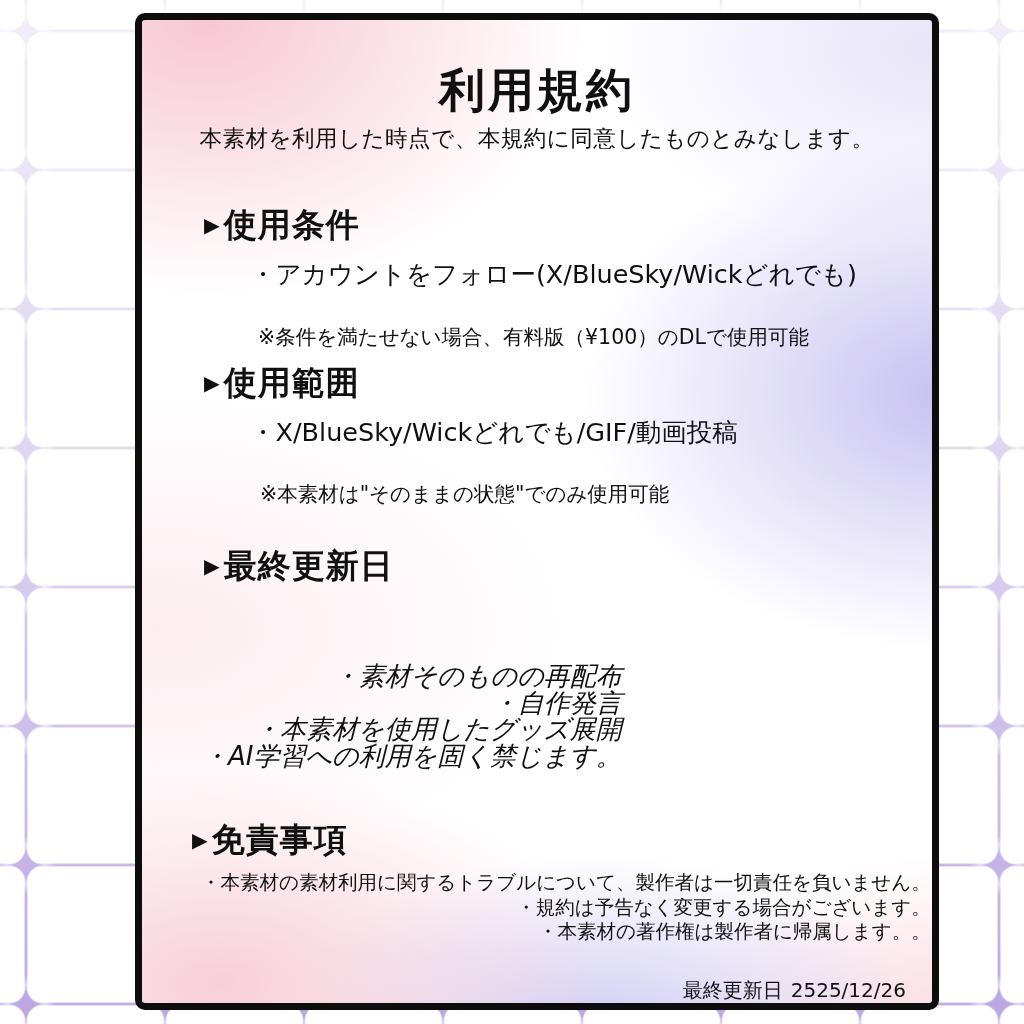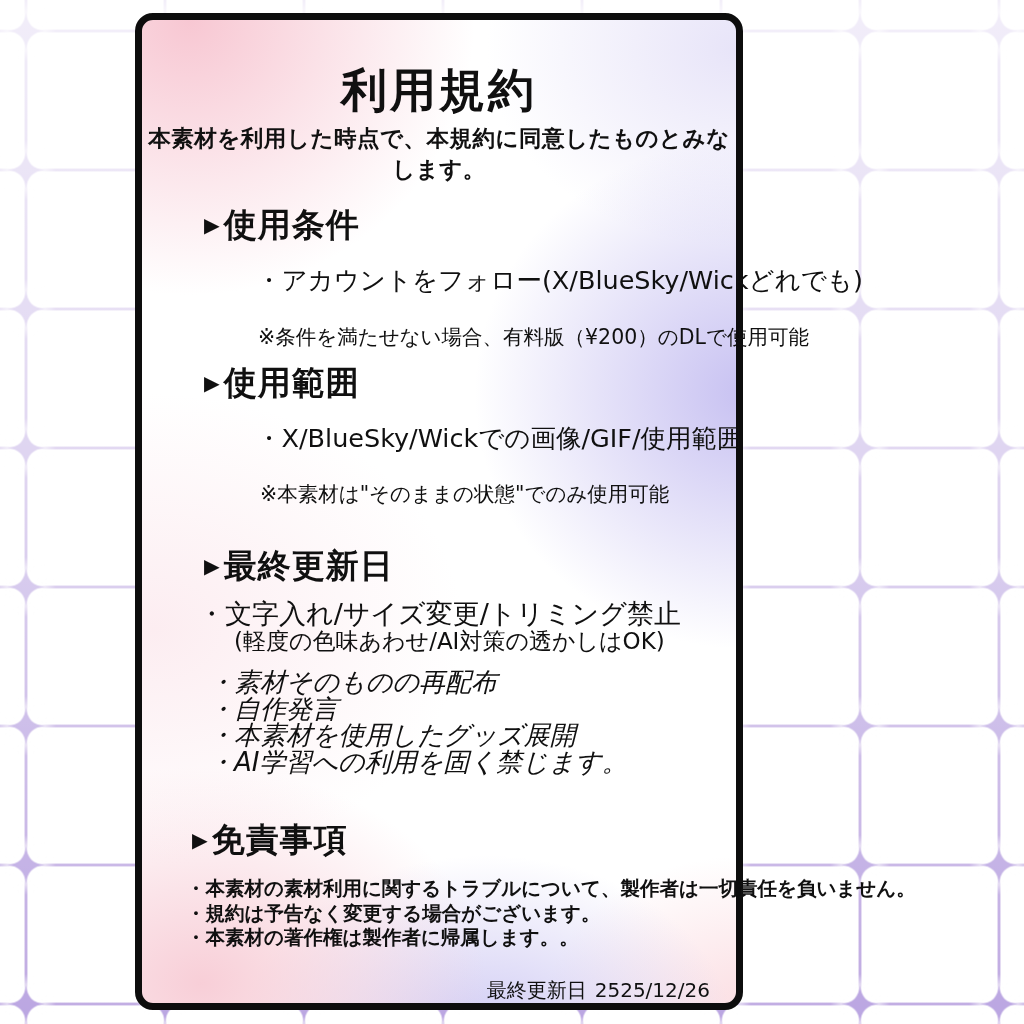--- a/index.html
+++ b/index.html
@@ -22,25 +22,25 @@
     inset: 0;
     z-index: 0;
   }
   .bg-layer svg { display: block; }
 
   
   .card {
     position: absolute;
     left: 135px;
     top: 13px;
-    width: 608px;
+    width: 804px;
     height: 997px;
     box-sizing: border-box;
     border: 7px solid #0d0d0d;
-    border-radius: 18px;
+    border-radius: 10px;
     z-index: 1;
     background:
       radial-gradient(48% 28% at 8% 0%,   rgba(247,196,208,0.95) 0%, rgba(247,196,208,0) 100%),
       radial-gradient(46% 26% at 102% 38%, rgba(185,177,238,0.80) 0%, rgba(185,177,238,0) 100%),
       radial-gradient(42% 20% at 100% 3%,  rgba(212,206,243,0.55) 0%, rgba(212,206,243,0) 100%),
       radial-gradient(52% 24% at 2% 62%,   rgba(250,222,229,0.55) 0%, rgba(250,222,229,0) 100%),
       radial-gradient(48% 22% at 10% 98%,  rgba(247,201,211,0.90) 0%, rgba(247,201,211,0) 100%),
       radial-gradient(42% 19% at 58% 104%, rgba(197,191,241,0.85) 0%, rgba(197,191,241,0) 100%),
       radial-gradient(34% 15% at 102% 100%,rgba(250,212,218,0.75) 0%, rgba(250,212,218,0) 100%),
       #ffffff;
@@ -54,63 +54,64 @@
     text-align: center;
     font-size: 46px;
     font-weight: 900;
     letter-spacing: 3px;
   }
   .doc-subtitle {
     top: 103px;
     left: 0; right: 0;
     text-align: center;
     font-size: 22.5px;
-    font-weight: 700;
+    font-weight: 400;
     letter-spacing: 0.5px;
   }
 
   .sec-heading {
     font-size: 33px;
     font-weight: 900;
     letter-spacing: 1px;
     white-space: nowrap;
   }
   .sec-heading .marker {
     font-size: 0.62em;
     margin-right: 3px;
     position: relative;
     top: -4px;
     display: inline-block;
   }
 
   ul.plain {
     list-style: none;
-    margin: 10px;
+    margin: 4px;
     padding: 0;
     white-space: nowrap;
+    text-align: right;
   }
 
   .items-lg { font-size: 25.5px; font-weight: 500; line-height: 33px; }
   .note     { font-size: 20.5px; font-weight: 500; white-space: nowrap; }
 
   .h-conditions { left: 62px;  top: 183px; }
   .l-conditions { left: 104px; top: 234px; }
   .n-conditions { left: 116px; top: 303px; }
 
   .h-scope { left: 62px;  top: 341px; }
   .l-scope { left: 104px; top: 392px; }
   .n-scope { left: 118px; top: 460px; }
 
   .h-prohibited  { left: 62px; top: 524px; }
   .lead-item     { left: 56px; top: 576px; font-size: 27px; font-weight: 500; white-space: nowrap; }
   .lead-note     { left: 92px; top: 606px; font-size: 23px; font-weight: 500; white-space: nowrap; }
   .l-prohibited  { left: 56px; top: 639px; font-size: 26px; font-weight: 500; line-height: 26.5px; font-style: italic; }
 
   .h-disclaimer { left: 50px; top: 798px; }
-  .l-disclaimer { left: 34px; top: 847px; font-size: 19.5px; font-weight: 700; line-height: 24.5px; }
+  .l-disclaimer { left: 55px; top: 847px; font-size: 19.5px; font-weight: 400; line-height: 24.5px; }
 
   .doc-footer {
     right: 26px;
     top: 957px;
     font-size: 20px;
     font-weight: 500;
     white-space: nowrap;
   }
   .doc-footer span + span { margin-left: 8px; }
 </style>
@@ -146,37 +147,33 @@
 
   <div class="abs doc-title">利用規約</div>
   <div class="abs doc-subtitle">本素材を利用した時点で、本規約に同意したものとみなします。</div>
 
   <div class="abs sec-heading h-conditions">
     <span class="marker">▶</span><span>使用条件</span>
   </div>
   <ul class="abs plain items-lg l-conditions">
     <li><span>・</span><span>アカウントをフォロー(X/BlueSky/Wickどれでも)</span></li>
   </ul>
-  <div class="abs note n-conditions">※条件を満たせない場合、有料版（¥200）のDLで使用可能</div>
+  <div class="abs note n-conditions">※条件を満たせない場合、有料版（¥100）のDLで使用可能</div>
 
   <div class="abs sec-heading h-scope">
     <span class="marker">▶</span><span>使用範囲</span>
   </div>
   <ul class="abs plain items-lg l-scope">
-    <li><span>・</span><span>X/BlueSky/Wickでの画像/GIF/使用範囲</span></li>
+    <li><span>・</span><span>X/BlueSky/Wickどれでも/GIF/動画投稿</span></li>
   </ul>
   <div class="abs note n-scope">※本素材は"そのままの状態"でのみ使用可能</div>
 
   <div class="abs sec-heading h-prohibited">
     <span class="marker">▶</span><span>最終更新日</span>
   </div>
-  <div class="abs lead-item">
-    <span>・</span><span>文字入れ/サイズ変更/トリミング禁止</span>
-  </div>
-  <div class="abs lead-note">(軽度の色味あわせ/AI対策の透かしはOK)</div>
   <ul class="abs plain l-prohibited">
     <li><span>・</span><span>素材そのものの再配布</span></li>
     <li><span>・</span><span>自作発言</span></li>
     <li><span>・</span><span>本素材を使用したグッズ展開</span></li>
     <li><span>・</span><span>AI学習への利用を固く禁じます。</span></li>
   </ul>
 
   <div class="abs sec-heading h-disclaimer">
     <span class="marker">▶</span><span>免責事項</span>
   </div>

